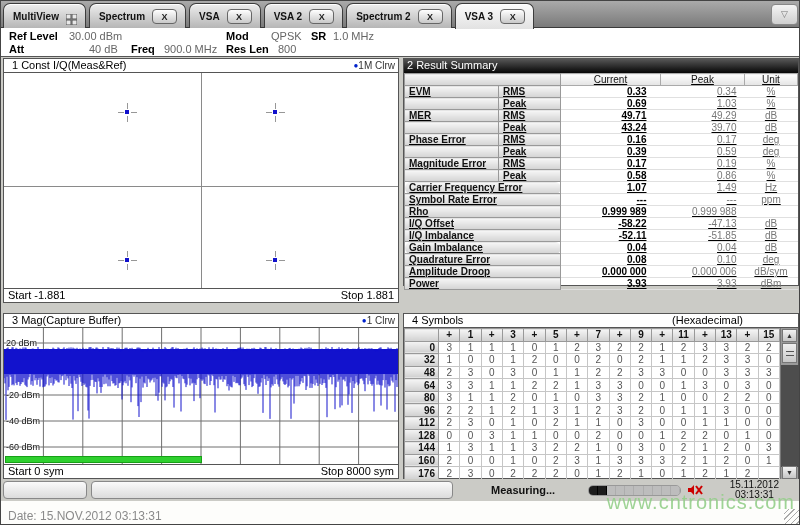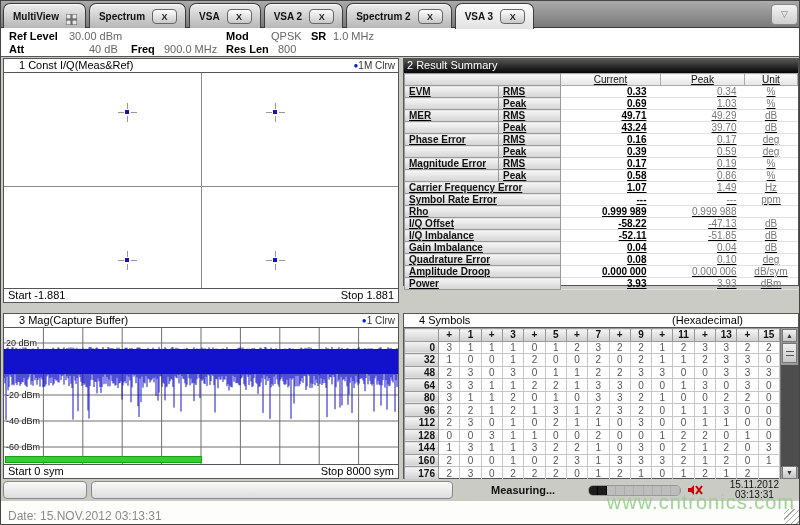--- a/index.html
+++ b/index.html
@@ -28,21 +28,21 @@
   
   .settings { position:absolute; left:0; top:27px; width:800px; height:29px; background:#ffffff;
     border-bottom:1px solid #555; font-size:11px; }
   .settings span { position:absolute; white-space:nowrap; }
   .s-label { font-weight:bold; color:#000;text-align:right; }
   .s-value { color:#666; }
 
   
   .panel { position:absolute; background:#fff; border:1px solid #555; }
   .phead { height:14px; background:#fff; border-bottom:1px solid #555; position:relative;
-    font-size:11px; color:#000; line-height:13px; padding-left:15px; }
+    font-size:11px; color:#000; line-height:13px; padding-left:8px; }
   .phead .trace { position:absolute; right:3px; top:0; font-size:10px; color:#333;text-align:center; }
   .trace-dot { color:#0022cc; font-size:8px; vertical-align:1px; }
   .pfoot { position:absolute; left:0; right:0; bottom:0; height:14px; background:#fff;
     border-top:1px solid #555; font-size:11px; line-height:13px; padding:0 4px; color:#000; }
   .pfoot .stop { position:absolute; right:4px; top:0; }
 
   
   .const-content { position:absolute; left:0; top:14px; width:394px; height:216px; background:#fff; }
   .axis-v { position:absolute; left:50%; top:0; width:1px; height:100%; background:#8a8a8a; }
   .axis-h { position:absolute; left:0; top:52.3%; width:100%; height:1px; background:#8a8a8a; }
@@ -61,21 +61,21 @@
     font-size:10px;text-decoration:underline; }
   .rtable td { padding:0 2px; overflow:hidden; white-space:nowrap; }
   .btncell { background:linear-gradient(#f7f7f7,#d3d3d3); border:1px solid #999;
     font-weight:bold; color:#111; padding-left:4px !important; }
   .hdrcell { background:linear-gradient(#fdfdfd,#e4e4e4); border:1px solid #aaa;
     text-align:center; color:#111; }
   .cur { text-align:right; padding-right:14px !important; font-weight:bold; color:#000;
     border-bottom:1px solid #e0e0e0; }
   .pk  { text-align:right; padding-right:8px !important; color:#777; border-bottom:1px solid #e0e0e0; }
   .un  { text-align:center; color:#777; border-bottom:1px solid #e0e0e0; }
-  tr.sep td { border-top:1px solid #8a8a8a; }
+  tr.sep td { border-top:1px solid #8a8a8a;border-radius:6px; }
 
   
   .mag-content { position:absolute; left:0; top:14px; width:394px; height:138px; background:#fff; }
   .ylab { position:absolute; left:2px; font-size:9px; color:#111; text-shadow:0 0 2px #fff,0 0 2px #fff; z-index:4; }
   .greenbar { position:absolute; left:1px; bottom:3px; width:50%; height:7px; background:#2fd02f;
     border:1px solid #17a017; z-index:3; }
 
   
   .sym-sub { position:absolute; right:55px; top:0; font-size:11px; color:#000; }
   .symwrap { position:absolute; left:0; top:14px; width:394px; height:152px; display:flex; }

